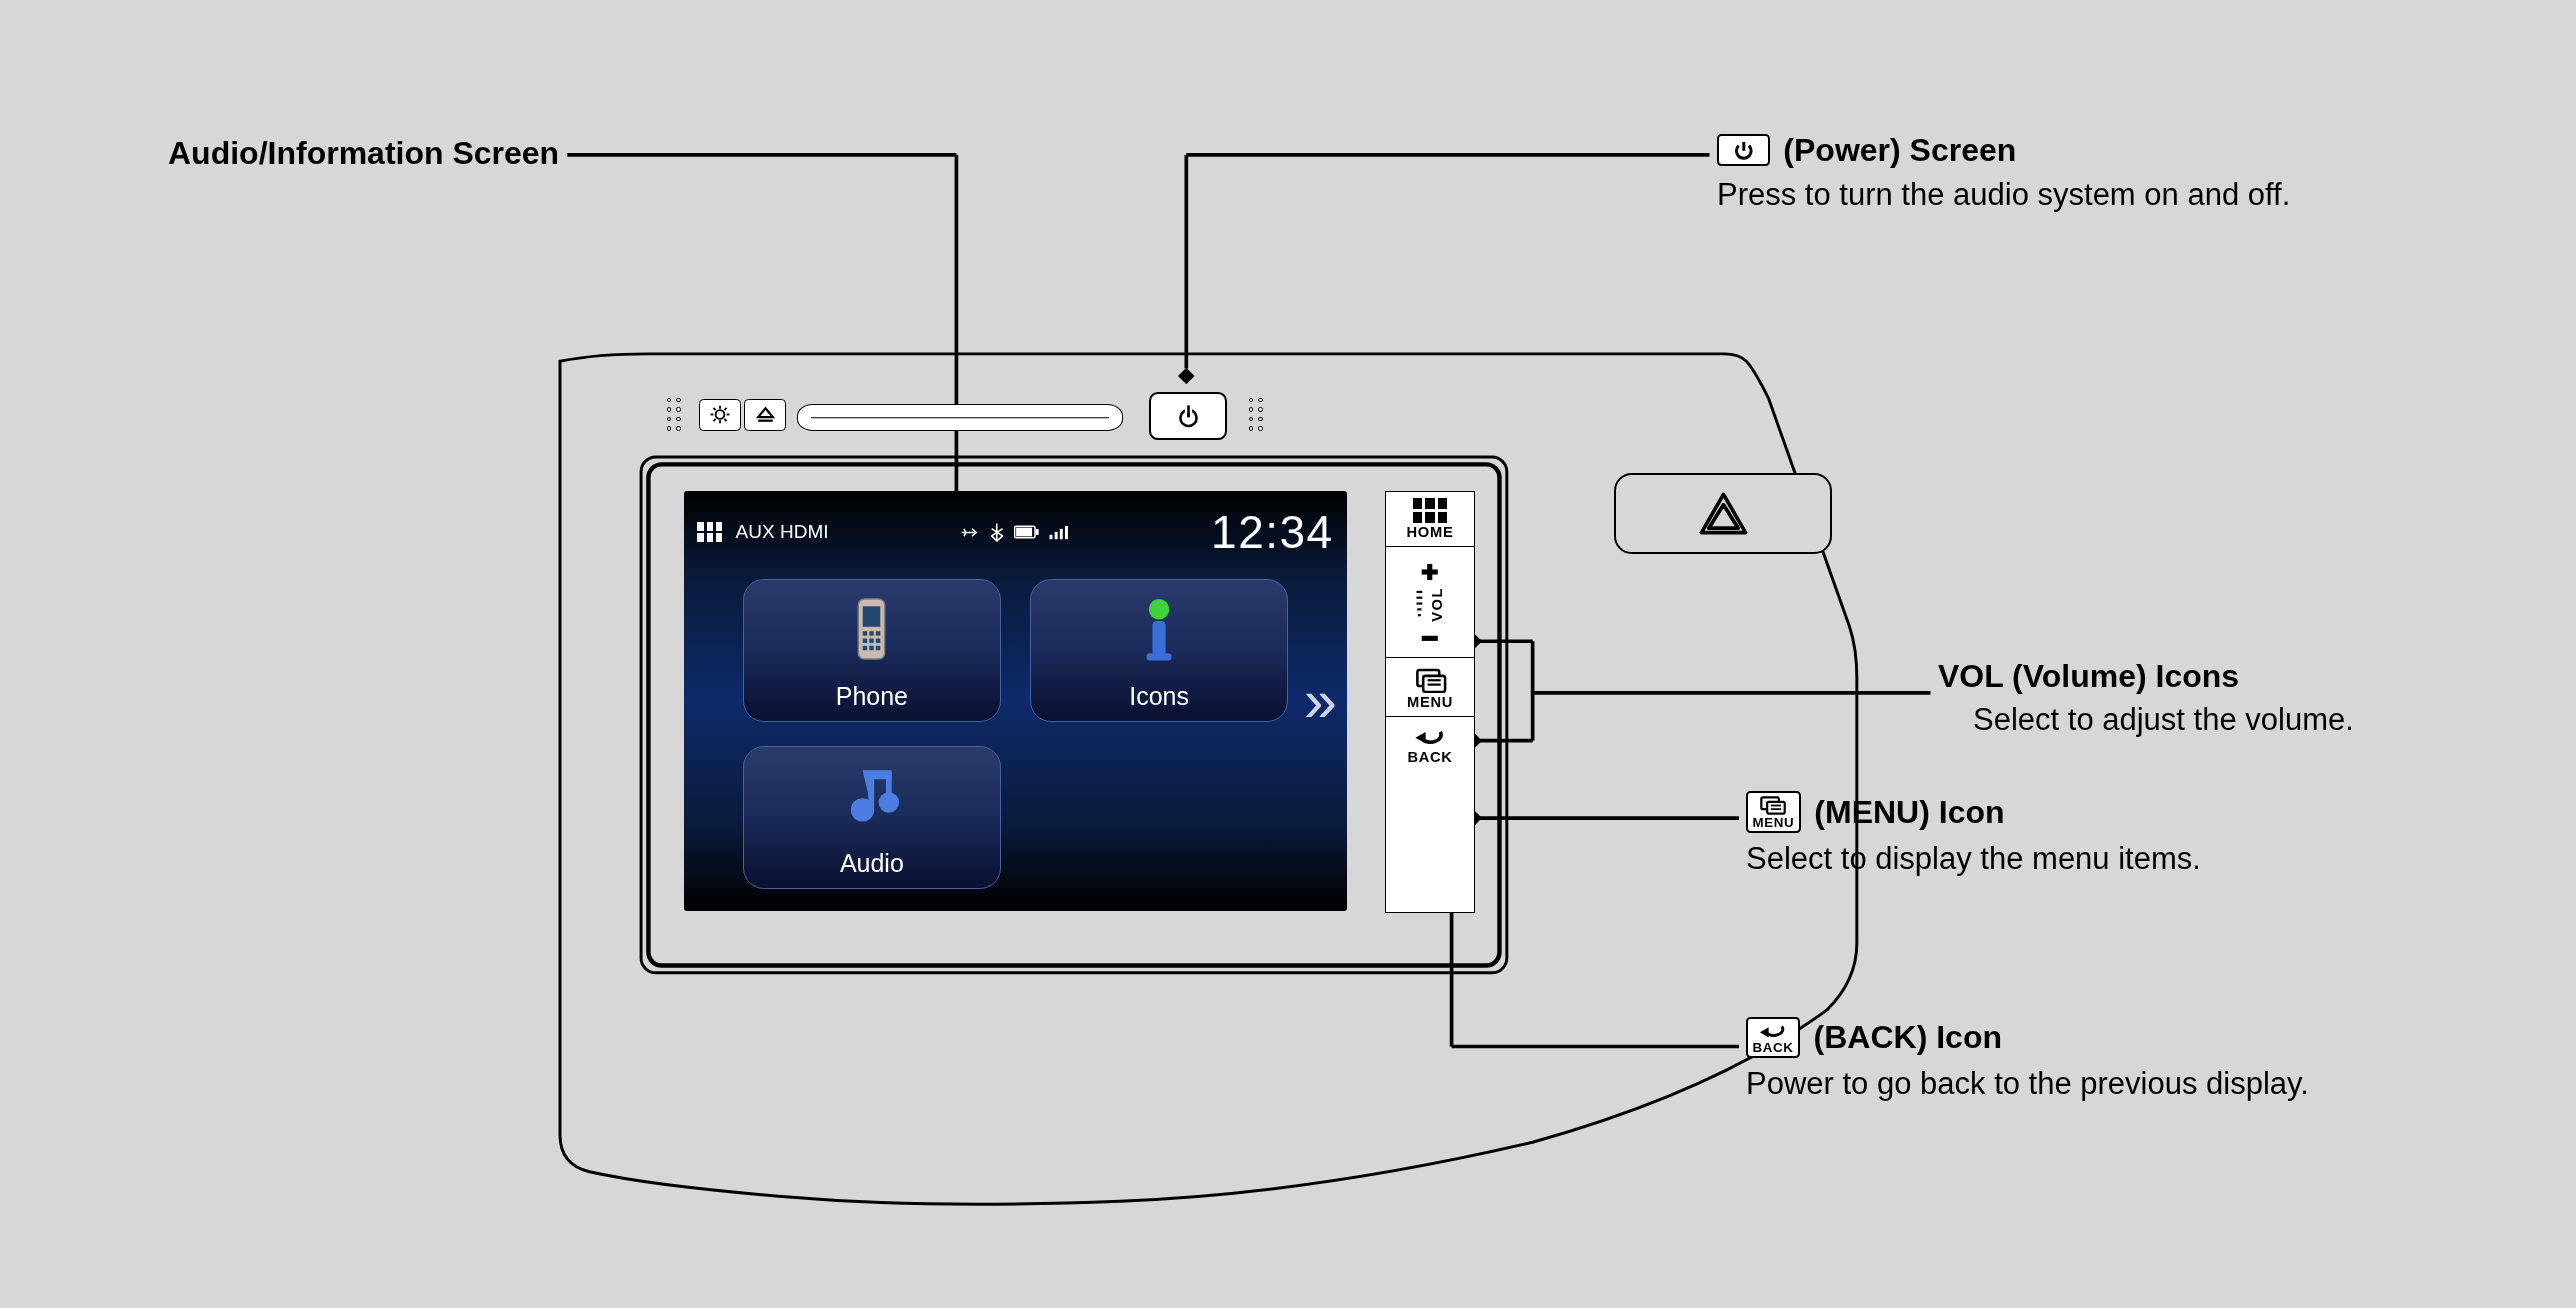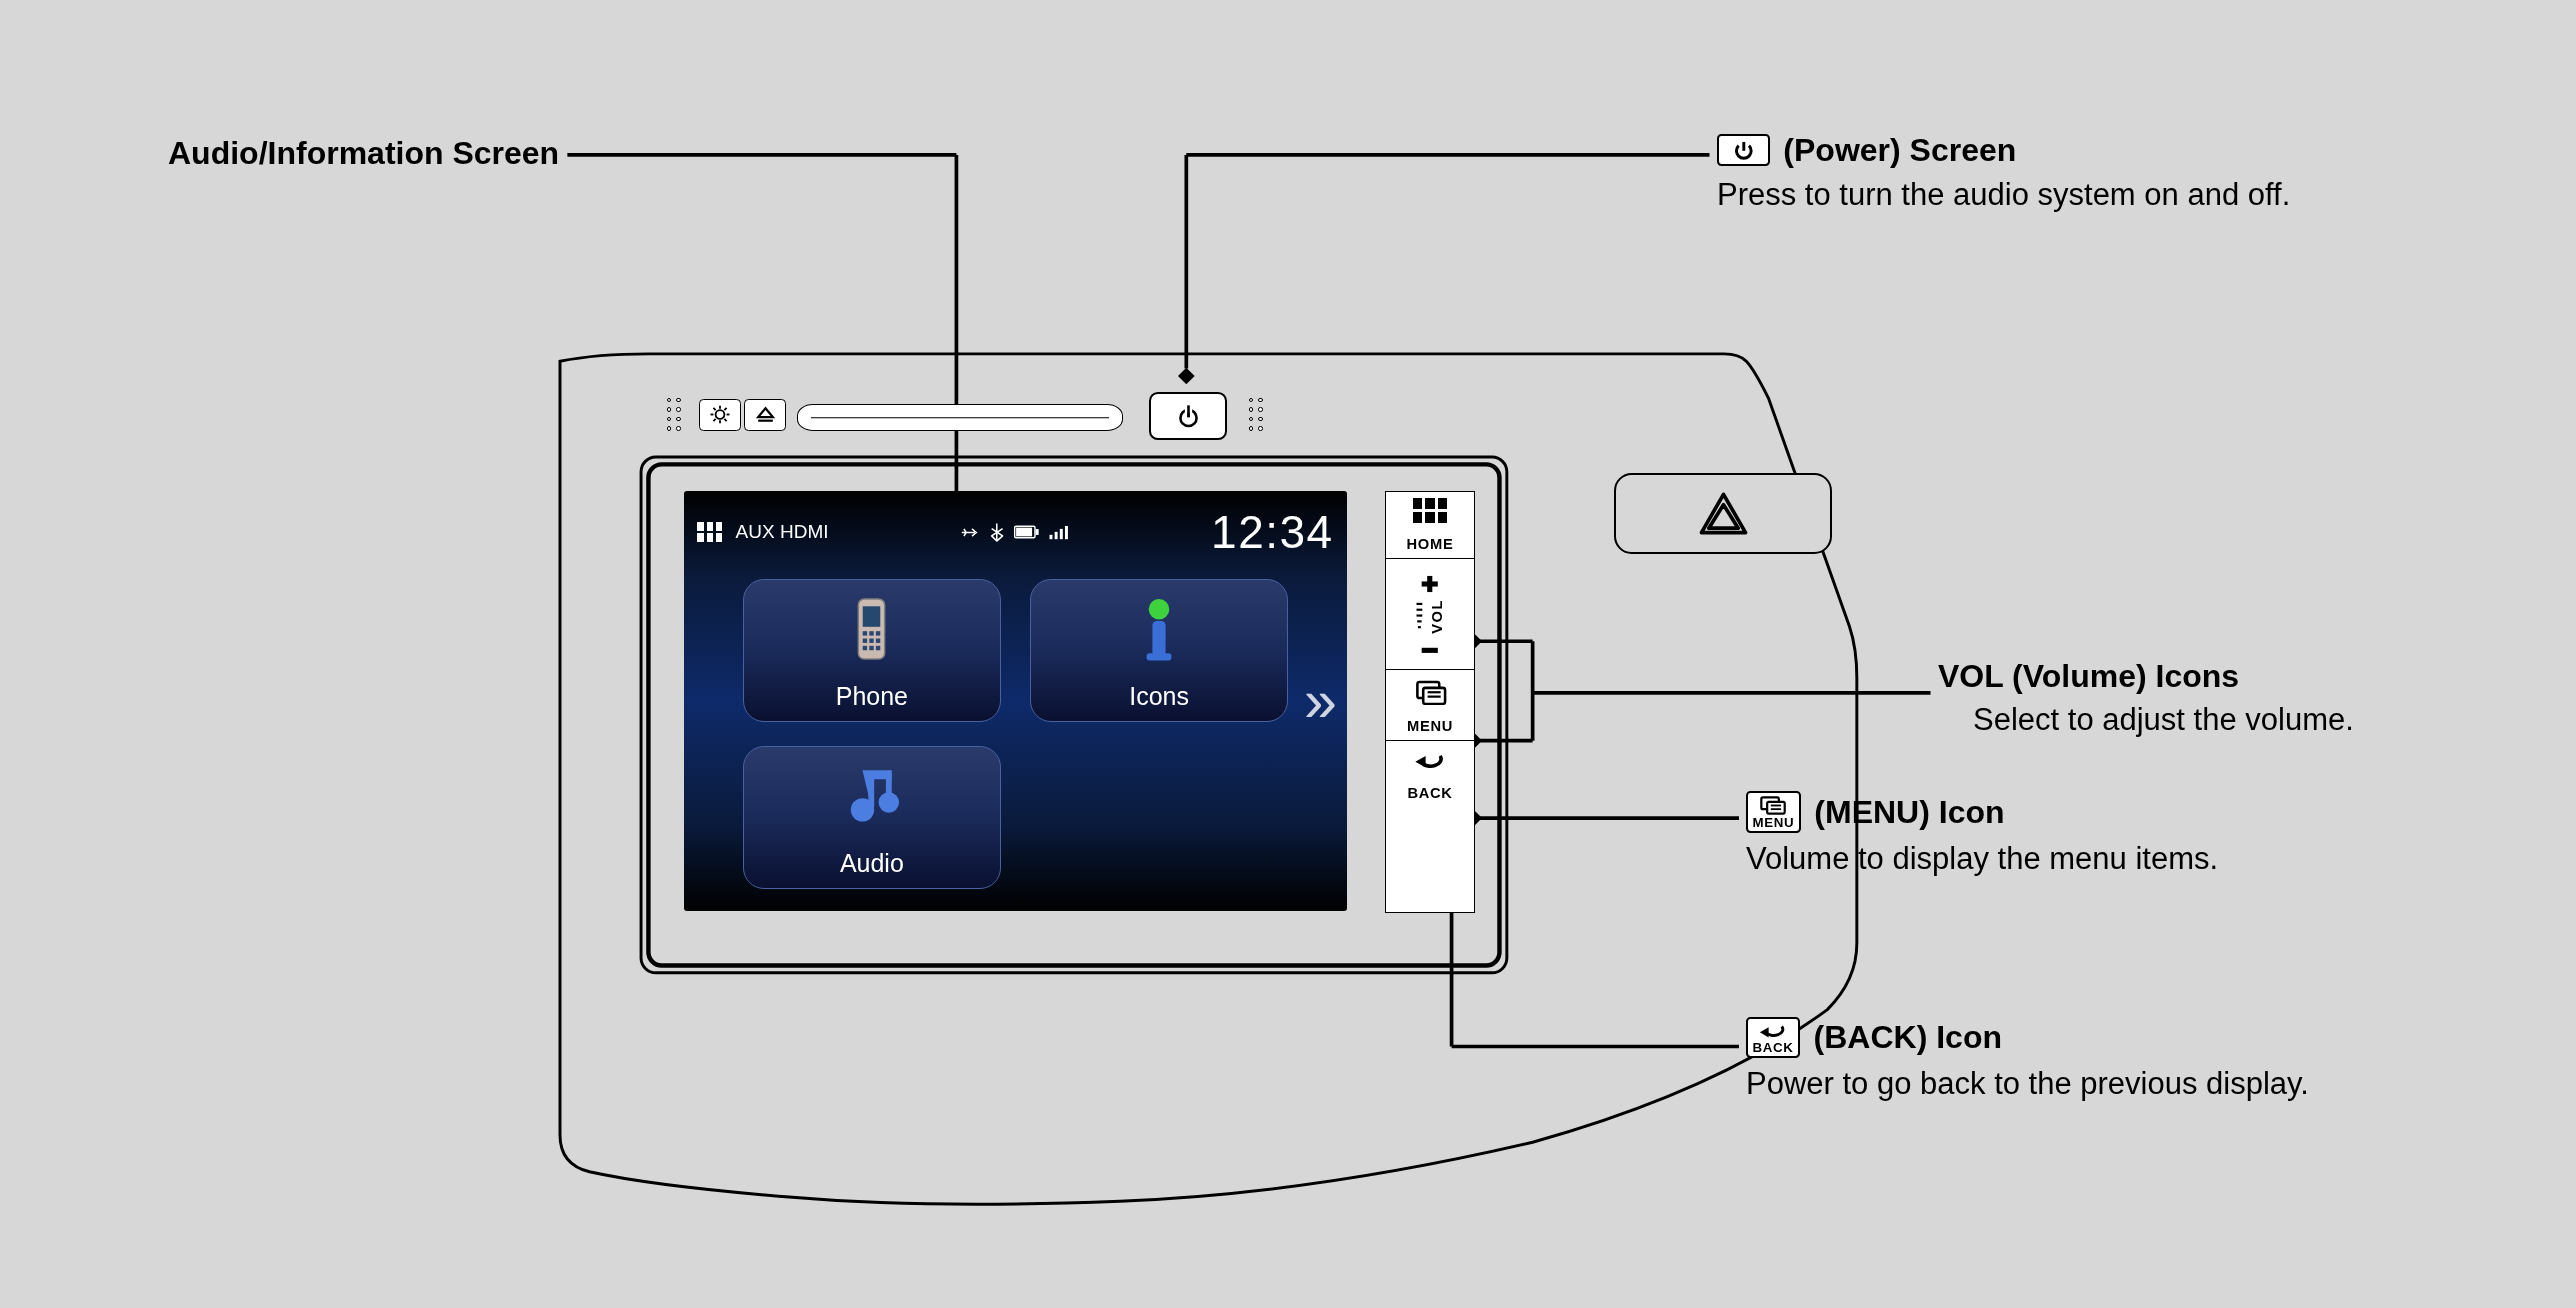--- a/index.html
+++ b/index.html
@@ -46,21 +46,21 @@
     color:#fff; font-size:25px; padding-bottom:10.3px; position:relative;
   }
   .tile .ticon { position:absolute; top:16px; }
 
   .nextchev { position:absolute; right:10.3px; top:50%; transform:translateY(-50%); color:#fff; font-size:59px; opacity:.8; }
 
   
   .softstrip { position:absolute; background:#fff; border:0.7px solid #000; text-align:center; }
   .soft-item { padding:5.9px 0 2.9px; }
   .soft-item svg { display:block; margin:0 auto; }
-  .soft-item .cap { font-size:14.7px; font-weight:700; letter-spacing:0.7px; margin-top:13px; }
+  .soft-item .cap { font-size:14.7px; font-weight:700; letter-spacing:0.7px; margin-top:1px; }
   .sep { height:0.7px; background:#000; margin:2.9px 0; }
   .vol { font-size:14.7px; font-weight:700; letter-spacing:1.5px; }
 
   
   .ico-box {
     display:inline-flex; vertical-align:middle;
     border:2.2px solid #000; border-radius:4.4px;
     flex-direction:column; align-items:center; justify-content:center;
     padding:2.9px 4.4px 1.5px; margin-right:10.3px; background:#fff;
     min-width:40px;
@@ -370,21 +370,21 @@
       <svg width="29.5" height="19" viewBox="0 0 40 26">
         <rect x="3" y="2" width="24" height="16" rx="2" fill="none" stroke="#000" stroke-width="3"></rect>
         <rect x="11" y="8" width="24" height="16" rx="2" fill="#fff" stroke="#000" stroke-width="3"></rect>
         <line x1="16" y1="13" x2="30" y2="13" stroke="#000" stroke-width="2.5"></line>
         <line x1="16" y1="18" x2="30" y2="18" stroke="#000" stroke-width="2.5"></line>
       </svg>
       <span class="cap">MENU</span>
     </span>
     <span class="callout-title" style="vertical-align:middle;">(MENU) Icon</span>
   </div>
-  <div class="callout-desc" style="margin-top:5.9px;">Volume to display the menu items.</div>
+  <div class="callout-desc" style="margin-top:5.9px;">Select to display the menu items.</div>
 </div>
 
 <div class="abs" style="left:1746px; top:1017px; width:737px;">
   <div>
     <span class="ico-box">
       <svg width="32" height="17.7" viewBox="0 0 44 24">
         <path d="M34 6a12 8 0 1 1 -22 8" fill="none" stroke="#000" stroke-width="4"></path>
         <polygon points="4,14 16,7 16,21" fill="#000"></polygon>
       </svg>
       <span class="cap">BACK</span>

